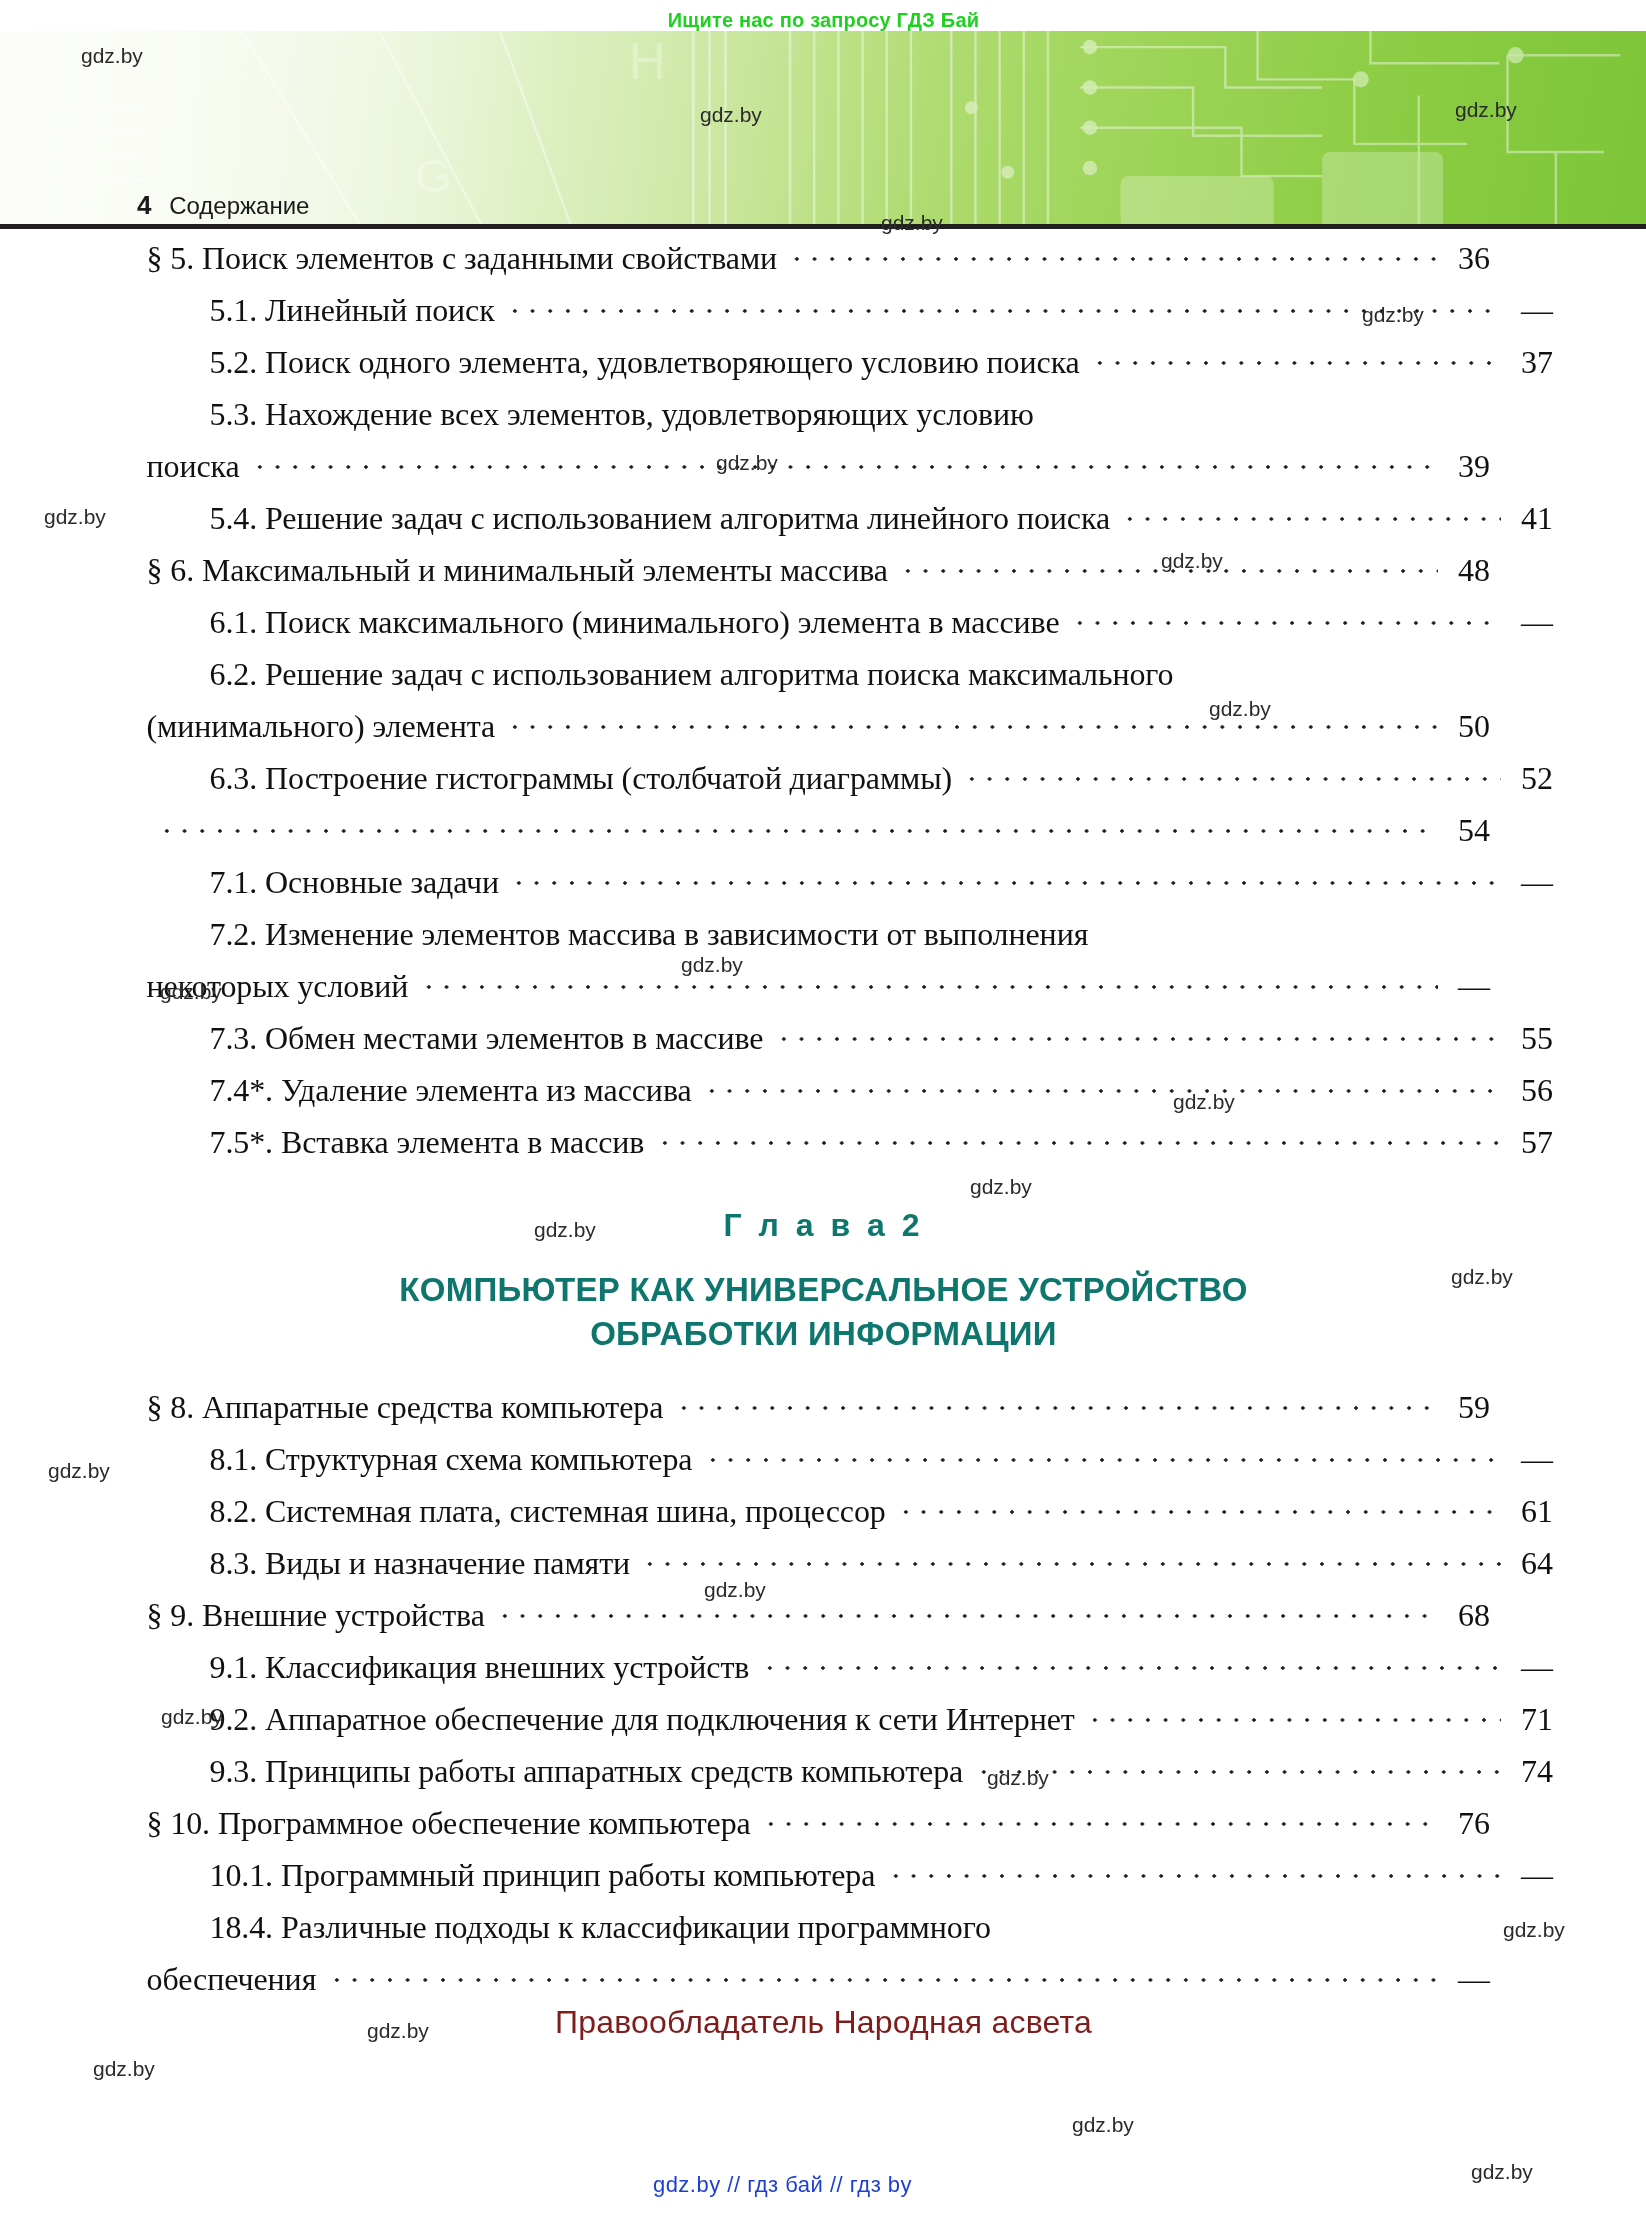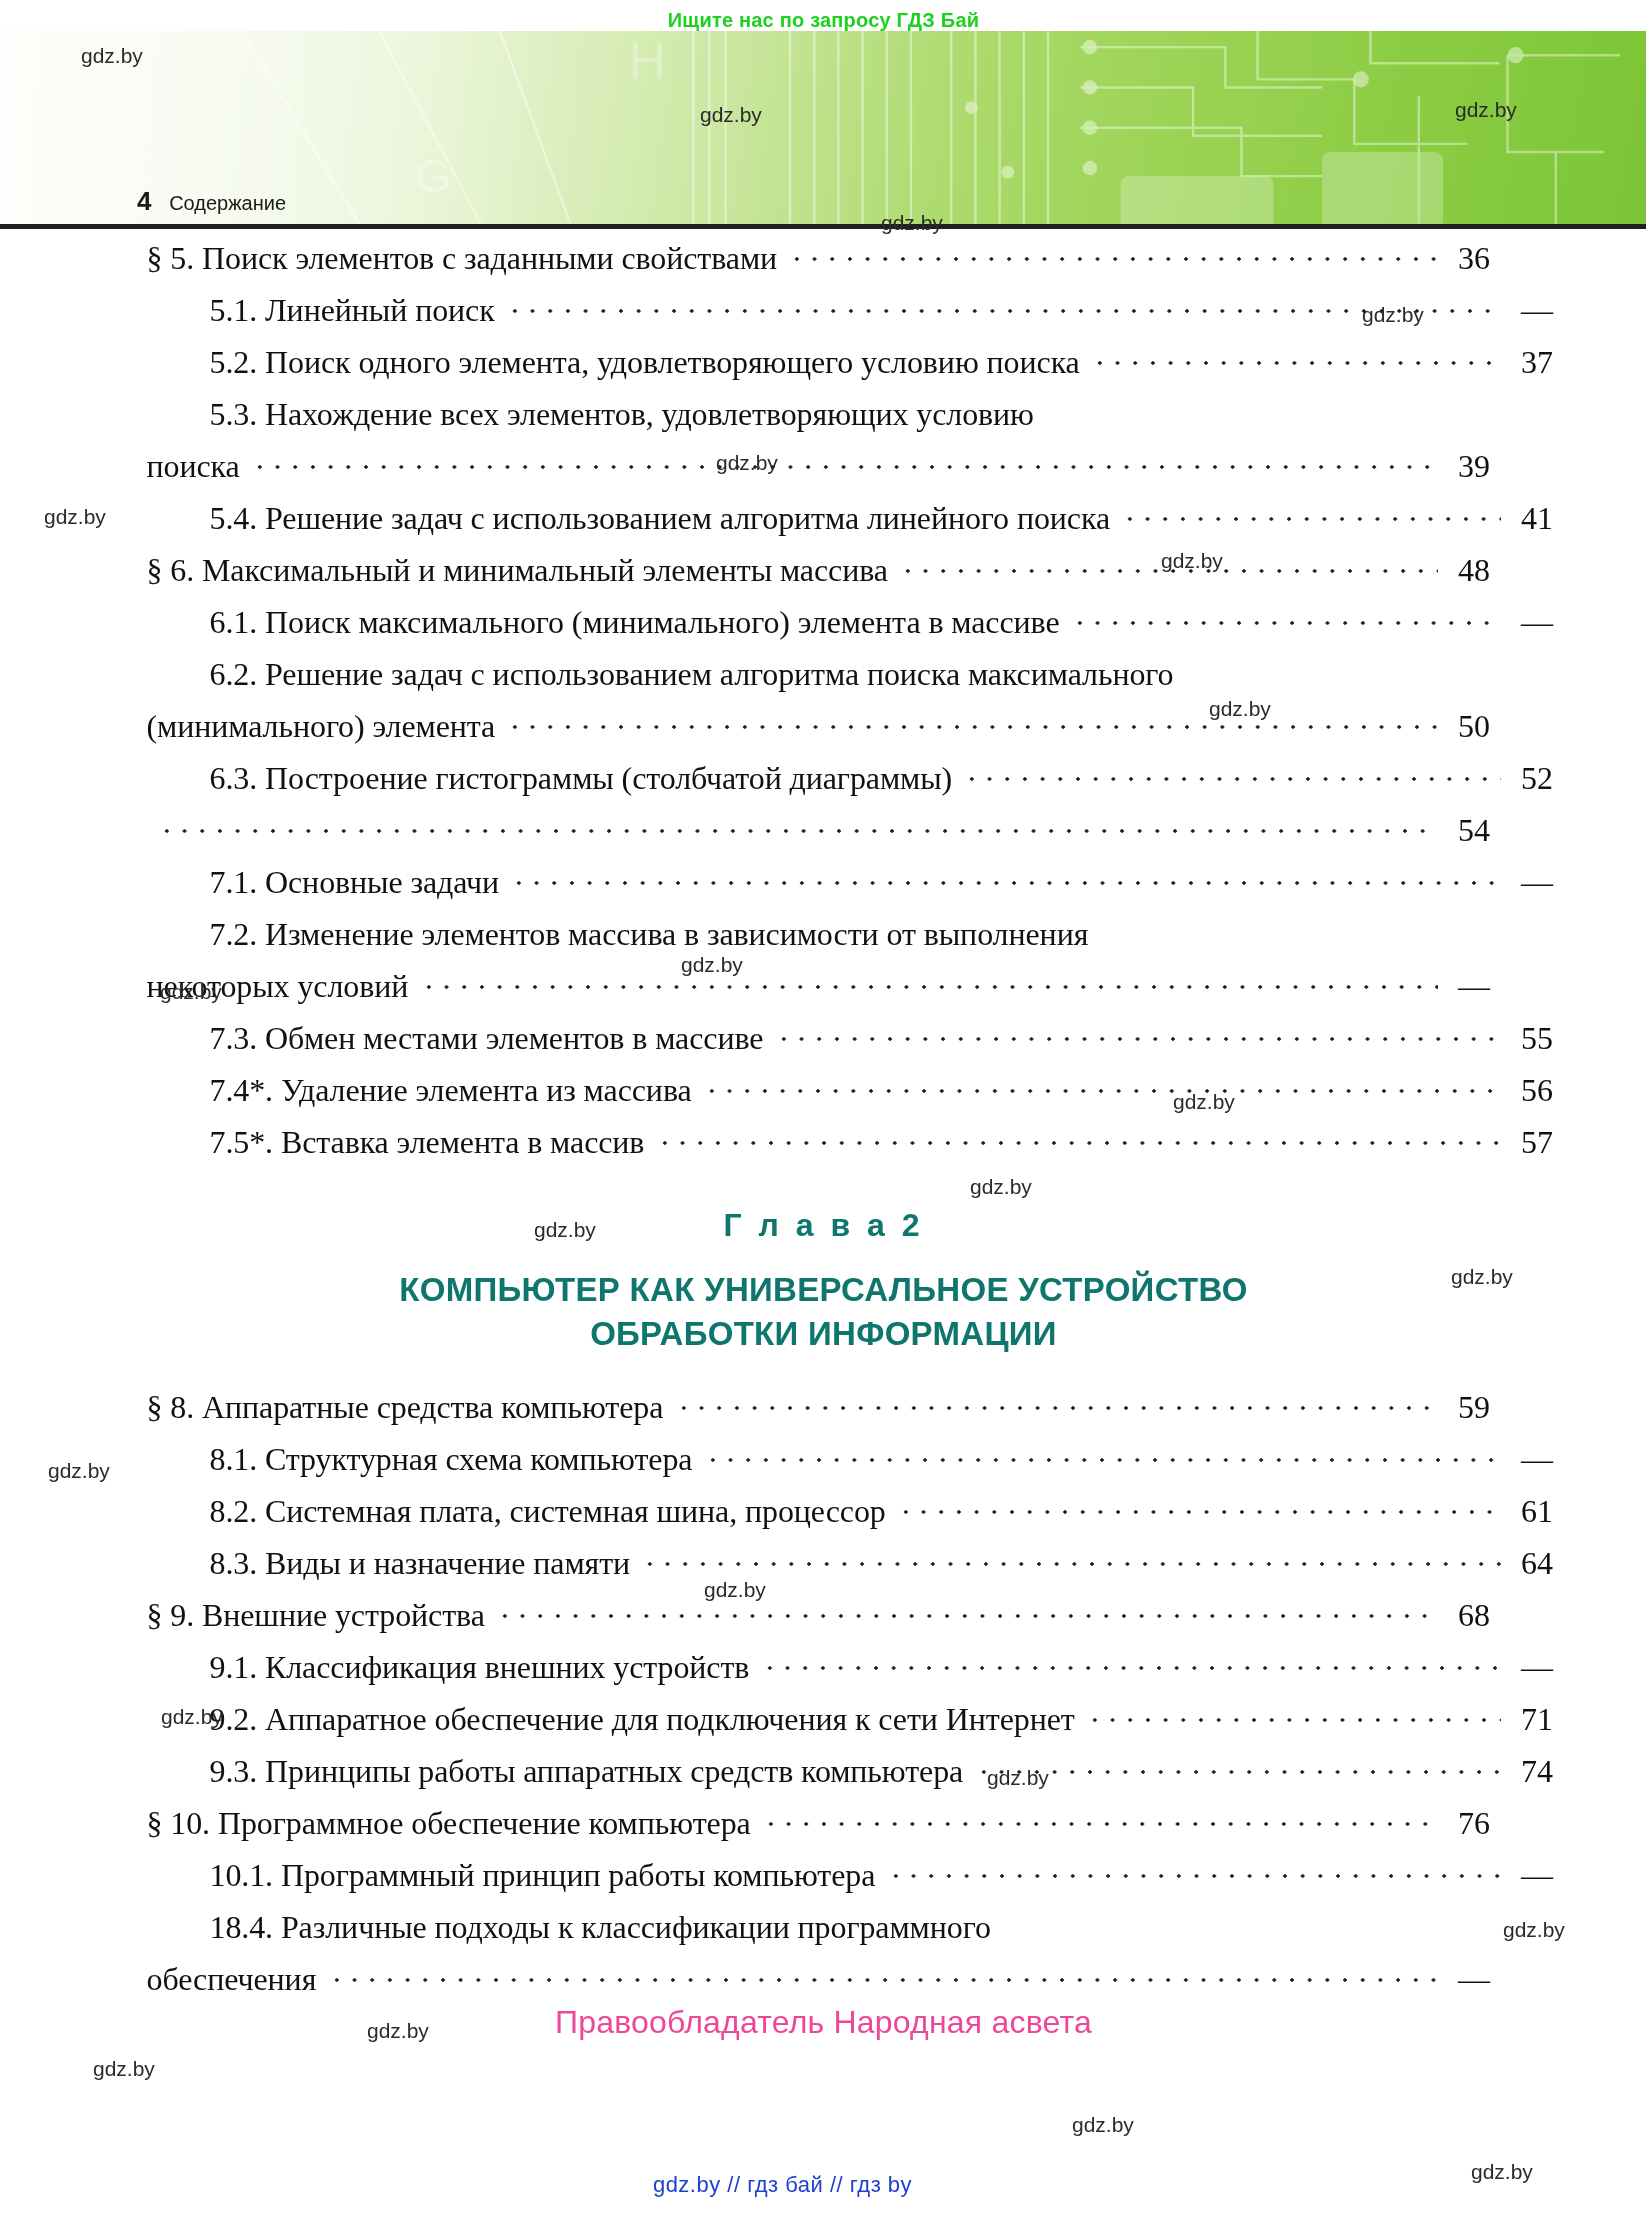--- a/index.html
+++ b/index.html
@@ -94,21 +94,21 @@
     gap: 17.7px;
     font-family: "Liberation Sans", "DejaVu Sans", sans-serif;
     color: #1a1a1a;
     z-index: 4;
   }
   .running-head .folio {
     font-size: 26px;
     font-weight: 700;
   }
   .running-head .head-title {
-    font-size: 20px;
+    font-size: 24px;
     font-weight: 400;
     margin-top: 13px;
   }
 
   
   .toc {
     position: absolute;
     left: 0;
     top: 242px;
     width: 1647px;
@@ -418,21 +418,21 @@
           <span class="label">18.4. Различные подходы к классификации программного</span>
         </div>
         <div class="entry cont">
           <span class="label">обеспечения</span>
           <span class="leader"></span>
           <span class="pageno dash">—</span>
         </div>
       </div>
   </div>
 
-  <div class="copyright" style="color: #ec4899;">Правообладатель Народная асвета</div>
+  <div class="copyright" style="color: #7f1d1d;">Правообладатель Народная асвета</div>
   <div class="bottom-links" style="color: rgb(31, 63, 208);">gdz.by  //  гдз бай  //  гдз by</div>
 
   <div id="watermark-layer">
       <span class="wm" style="left: 81px; top: 44px;">gdz.by</span>
       <span class="wm" style="left: 700px; top: 103px;">gdz.by</span>
       <span class="wm" style="left: 1455px; top: 98px;">gdz.by</span>
       <span class="wm" style="left: 881px; top: 211px;">gdz.by</span>
       <span class="wm" style="left: 1362px; top: 303px;">gdz.by</span>
       <span class="wm" style="left: 716px; top: 451px;">gdz.by</span>
       <span class="wm" style="left: 44px; top: 505px;">gdz.by</span>

